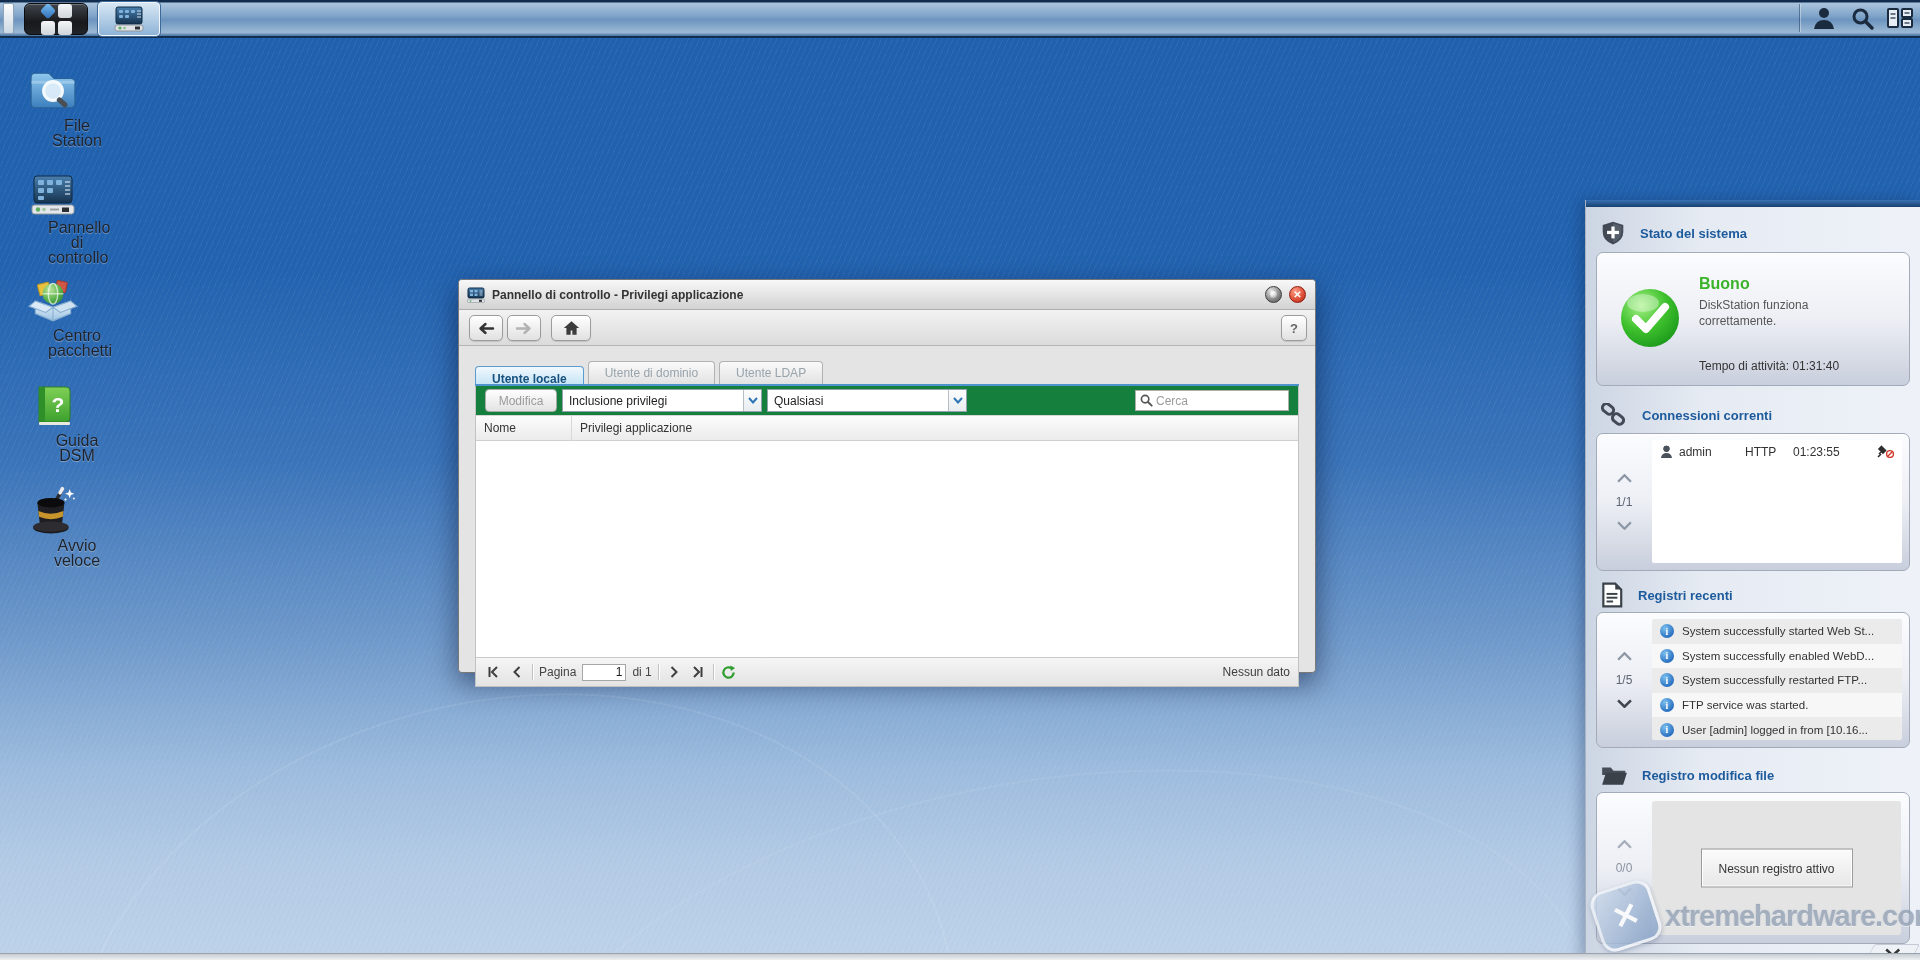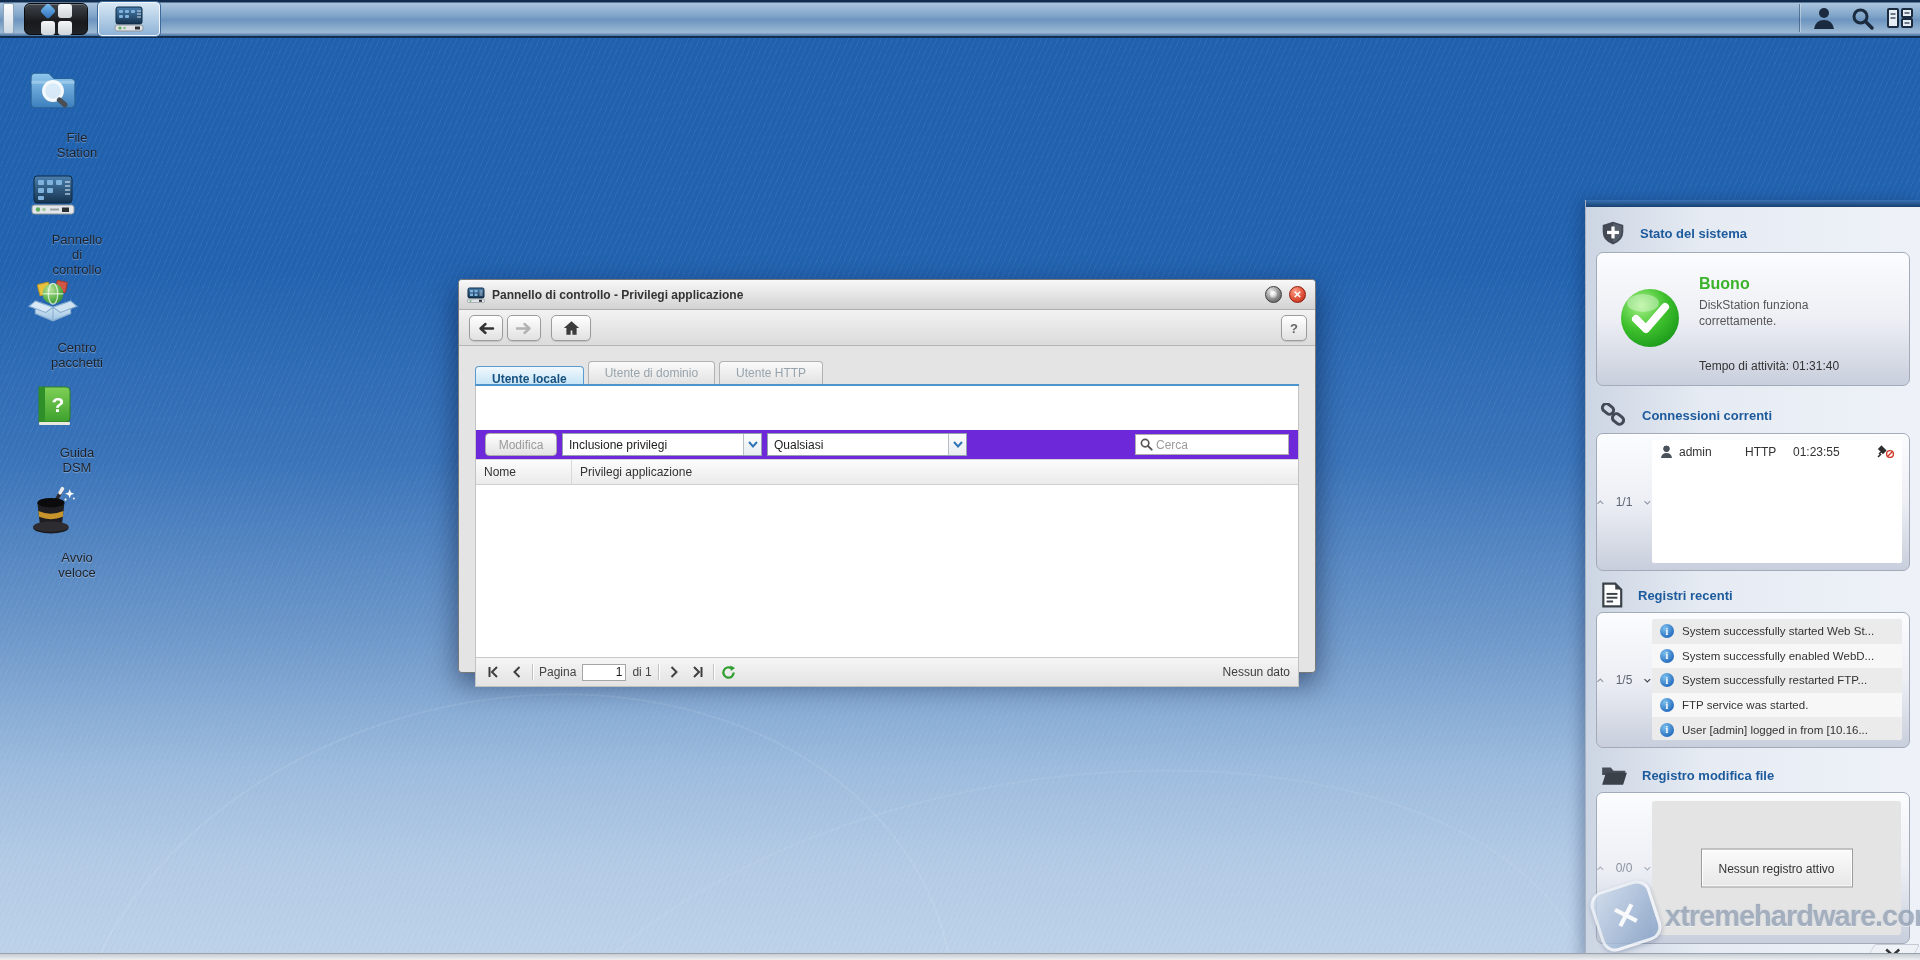--- a/index.html
+++ b/index.html
@@ -28,21 +28,21 @@
   .tb-app { position:absolute; left:98px; top:2px; width:62px; height:34px; border-radius:4px;
     background:linear-gradient(180deg,#d7e7f4,#8fb4d8); border:1px solid #f0f6fb;
     box-shadow:0 0 0 1px #3d6a99; display:flex; align-items:center; justify-content:center; }
   .tb-right { position:absolute; right:0; top:0; height:36px; display:flex; align-items:center; }
   .tb-divider { width:1px; height:28px; background:rgba(20,45,80,0.45); box-shadow:1px 0 0 rgba(255,255,255,0.35); margin-right:6px; }
   .tb-iconbtn { width:36px; height:30px; display:flex; align-items:center; justify-content:center; margin-right:2px; }
 
   
   .dicon { position:absolute; left:0; width:106px; text-align:center; cursor:pointer; }
   .dicon svg { display:block; margin:0 auto; }
-  .dicon .lbl { margin-top:16px; font-size:13px; color:#1e222a; line-height:15px;
+  .dicon .lbl { margin-top:4px; font-size:16px; color:#1e222a; line-height:15px;
     text-shadow:0 1px 1px rgba(255,255,255,0.35);padding-left:48px; }
 
   
   .syno { position:absolute; left:868px; top:903px; display:flex; align-items:baseline; gap:12px; opacity:0.85; }
   .syno .brand { font-size:27px; font-weight:bold; color:#fafcfe; letter-spacing:0.5px; text-shadow:0 1px 2px rgba(20,40,80,0.25); }
   .syno .ver { font-size:24px; font-weight:bold; color:#93a2b2; letter-spacing:1px; }
 
   
   .window { position:absolute; left:458px; top:279px; width:858px; height:394px;
     background:#dcdcdc; border:1px solid #787878; border-radius:4px;
@@ -64,22 +64,22 @@
   .helpbtn { right:8px; width:26px; font-size:13px; font-weight:bold; color:#666; }
   .winbody { position:absolute; top:66px; left:0; right:0; bottom:0; background:#e4e4e4;
     padding:13px 16px 0 16px; border-radius:0 0 4px 4px; }
   .tabs { display:flex; align-items:flex-end; border-bottom:2px solid #4d94cc; height:27px; }
   .tab { height:23px; line-height:22px; padding:0 16px; margin-right:4px; font-size:12px;
     border:1px solid #b2b2b2; border-bottom:none; border-radius:4px 4px 0 0;
     background:linear-gradient(180deg,#fafafa,#e2e2e2); color:#98a4ad; }
   .tab.active { height:18px; line-height:25px; font-weight:bold; color:#17517f;
     border-color:#5b9bd0; background:linear-gradient(180deg,#f0f8fd,#c8e5f7); }
   .panel { border:1px solid #c2c2c2; border-top:none; height:301px; display:flex; flex-direction:column; background:#fff; }
-  .ftoolbar { height:30px; background:#6d28d9; border-bottom:1px solid #d6d6d6;
-    display:flex; align-items:center; padding:0 9px; gap:5px;margin-top:44px; }
+  .ftoolbar { height:30px; background:#15803d; border-bottom:1px solid #d6d6d6;
+    display:flex; align-items:center; padding:0 9px; gap:5px; }
   .btn-dis { width:72px; height:23px; border:1px solid #aaa; border-radius:4px;
     background:linear-gradient(180deg,#fefefe,#e3e3e3); color:#9b9b9b; font-size:12px;
     display:flex; align-items:center; justify-content:center; }
   .sel { height:23px; width:200px; border:1px solid #94a0ab; background:#fff; display:flex; align-items:center; }
   .sel .stext { flex:1; padding:0 6px; font-size:12px; color:#222; white-space:nowrap; overflow:hidden; }
   .sel .sarrow { width:18px; height:21px; border-left:1px solid #b7bec5;
     background:linear-gradient(180deg,#fbfcfd,#e9edf0); display:flex; align-items:center; justify-content:center; }
   .searchbox { margin-left:auto; width:154px; height:21px; border:1px solid #aeaeae; background:#fff;
     display:flex; align-items:center; padding:0 4px; gap:3px; }
   .searchbox input { border:none; outline:none; width:120px; font-size:12px; color:#555; font-family:"Liberation Sans",sans-serif; }
@@ -101,21 +101,21 @@
   .sidebar { position:absolute; left:1585px; top:200px; width:335px; height:760px;
     background:linear-gradient(90deg,#ccd5e3 0%,#e6ebf3 35%,#eef2f8 100%);
     border-left:1px solid #a9b3c2; box-shadow:-5px 0 12px rgba(10,30,70,0.28); z-index:10; }
   .sb-topstrip { position:absolute; top:0; left:0; right:0; height:7px;
     background:linear-gradient(180deg,#3a72b4,#16406f); }
   .sb-head { position:absolute; left:14px; display:flex; align-items:center; gap:14px; }
   .sb-head .htxt { font-size:13px; font-weight:bold; color:#1c5a9c; }
   .card { position:absolute; left:10px; width:314px; border:1px solid #a3abba; border-radius:7px;
     background:linear-gradient(180deg,#fbfcfe 0%,#edeff5 50%,#c8cedc 100%);
     box-shadow:inset 0 1px 0 #fff; }
-  .pager { position:absolute; left:0; top:0; bottom:0; width:54px; display:flex; flex-direction:row;
+  .pager { position:absolute; left:0; top:0; bottom:0; width:54px; display:flex; flex-direction:column;
     align-items:center; justify-content:center; gap:12px; }
   .pager .ptext { font-size:12px; color:#5d6572; }
   .whitebox { position:absolute; left:55px; top:6px; right:7px; bottom:7px; background:#fff; border-radius:2px; overflow:hidden; }
   .connrow { height:24px; display:flex; align-items:center; font-size:12px; color:#333; padding:0 8px; gap:6px; }
   .connrow .cuser { width:60px; }
   .connrow .cproto { width:42px; }
   .connrow .cdisc { margin-left:auto; }
   .logbox { position:absolute; left:55px; top:6px; right:7px; bottom:7px; border-radius:2px; overflow:hidden; }
   .logrow { height:24.6px; display:flex; align-items:center; gap:8px; padding:0 8px; font-size:11.5px; color:#333;
     white-space:nowrap; overflow:hidden; }
@@ -370,21 +370,21 @@
       </div>
       <div class="navbtn helpbtn">
           <span>?</span>
         </div>
     </div>
 
     <div class="winbody">
       <div class="tabs">
         <div class="tab active">Utente locale</div>
         <div class="tab">Utente di dominio</div>
-        <div class="tab">Utente HTTP</div>
+        <div class="tab">Utente LDAP</div>
       </div>
 
       <div class="panel">
         <div class="ftoolbar">
           <div class="btn-dis">Modifica</div>
           <div class="sel">
             <div class="stext">Inclusione privilegi</div>
             <div class="sarrow">
               <svg width="10" height="7" viewBox="0 0 10 7">
                 <path d="M1 1 L5 5.5 L9 1" stroke="#2e75b6" stroke-width="2" fill="none"></path>

